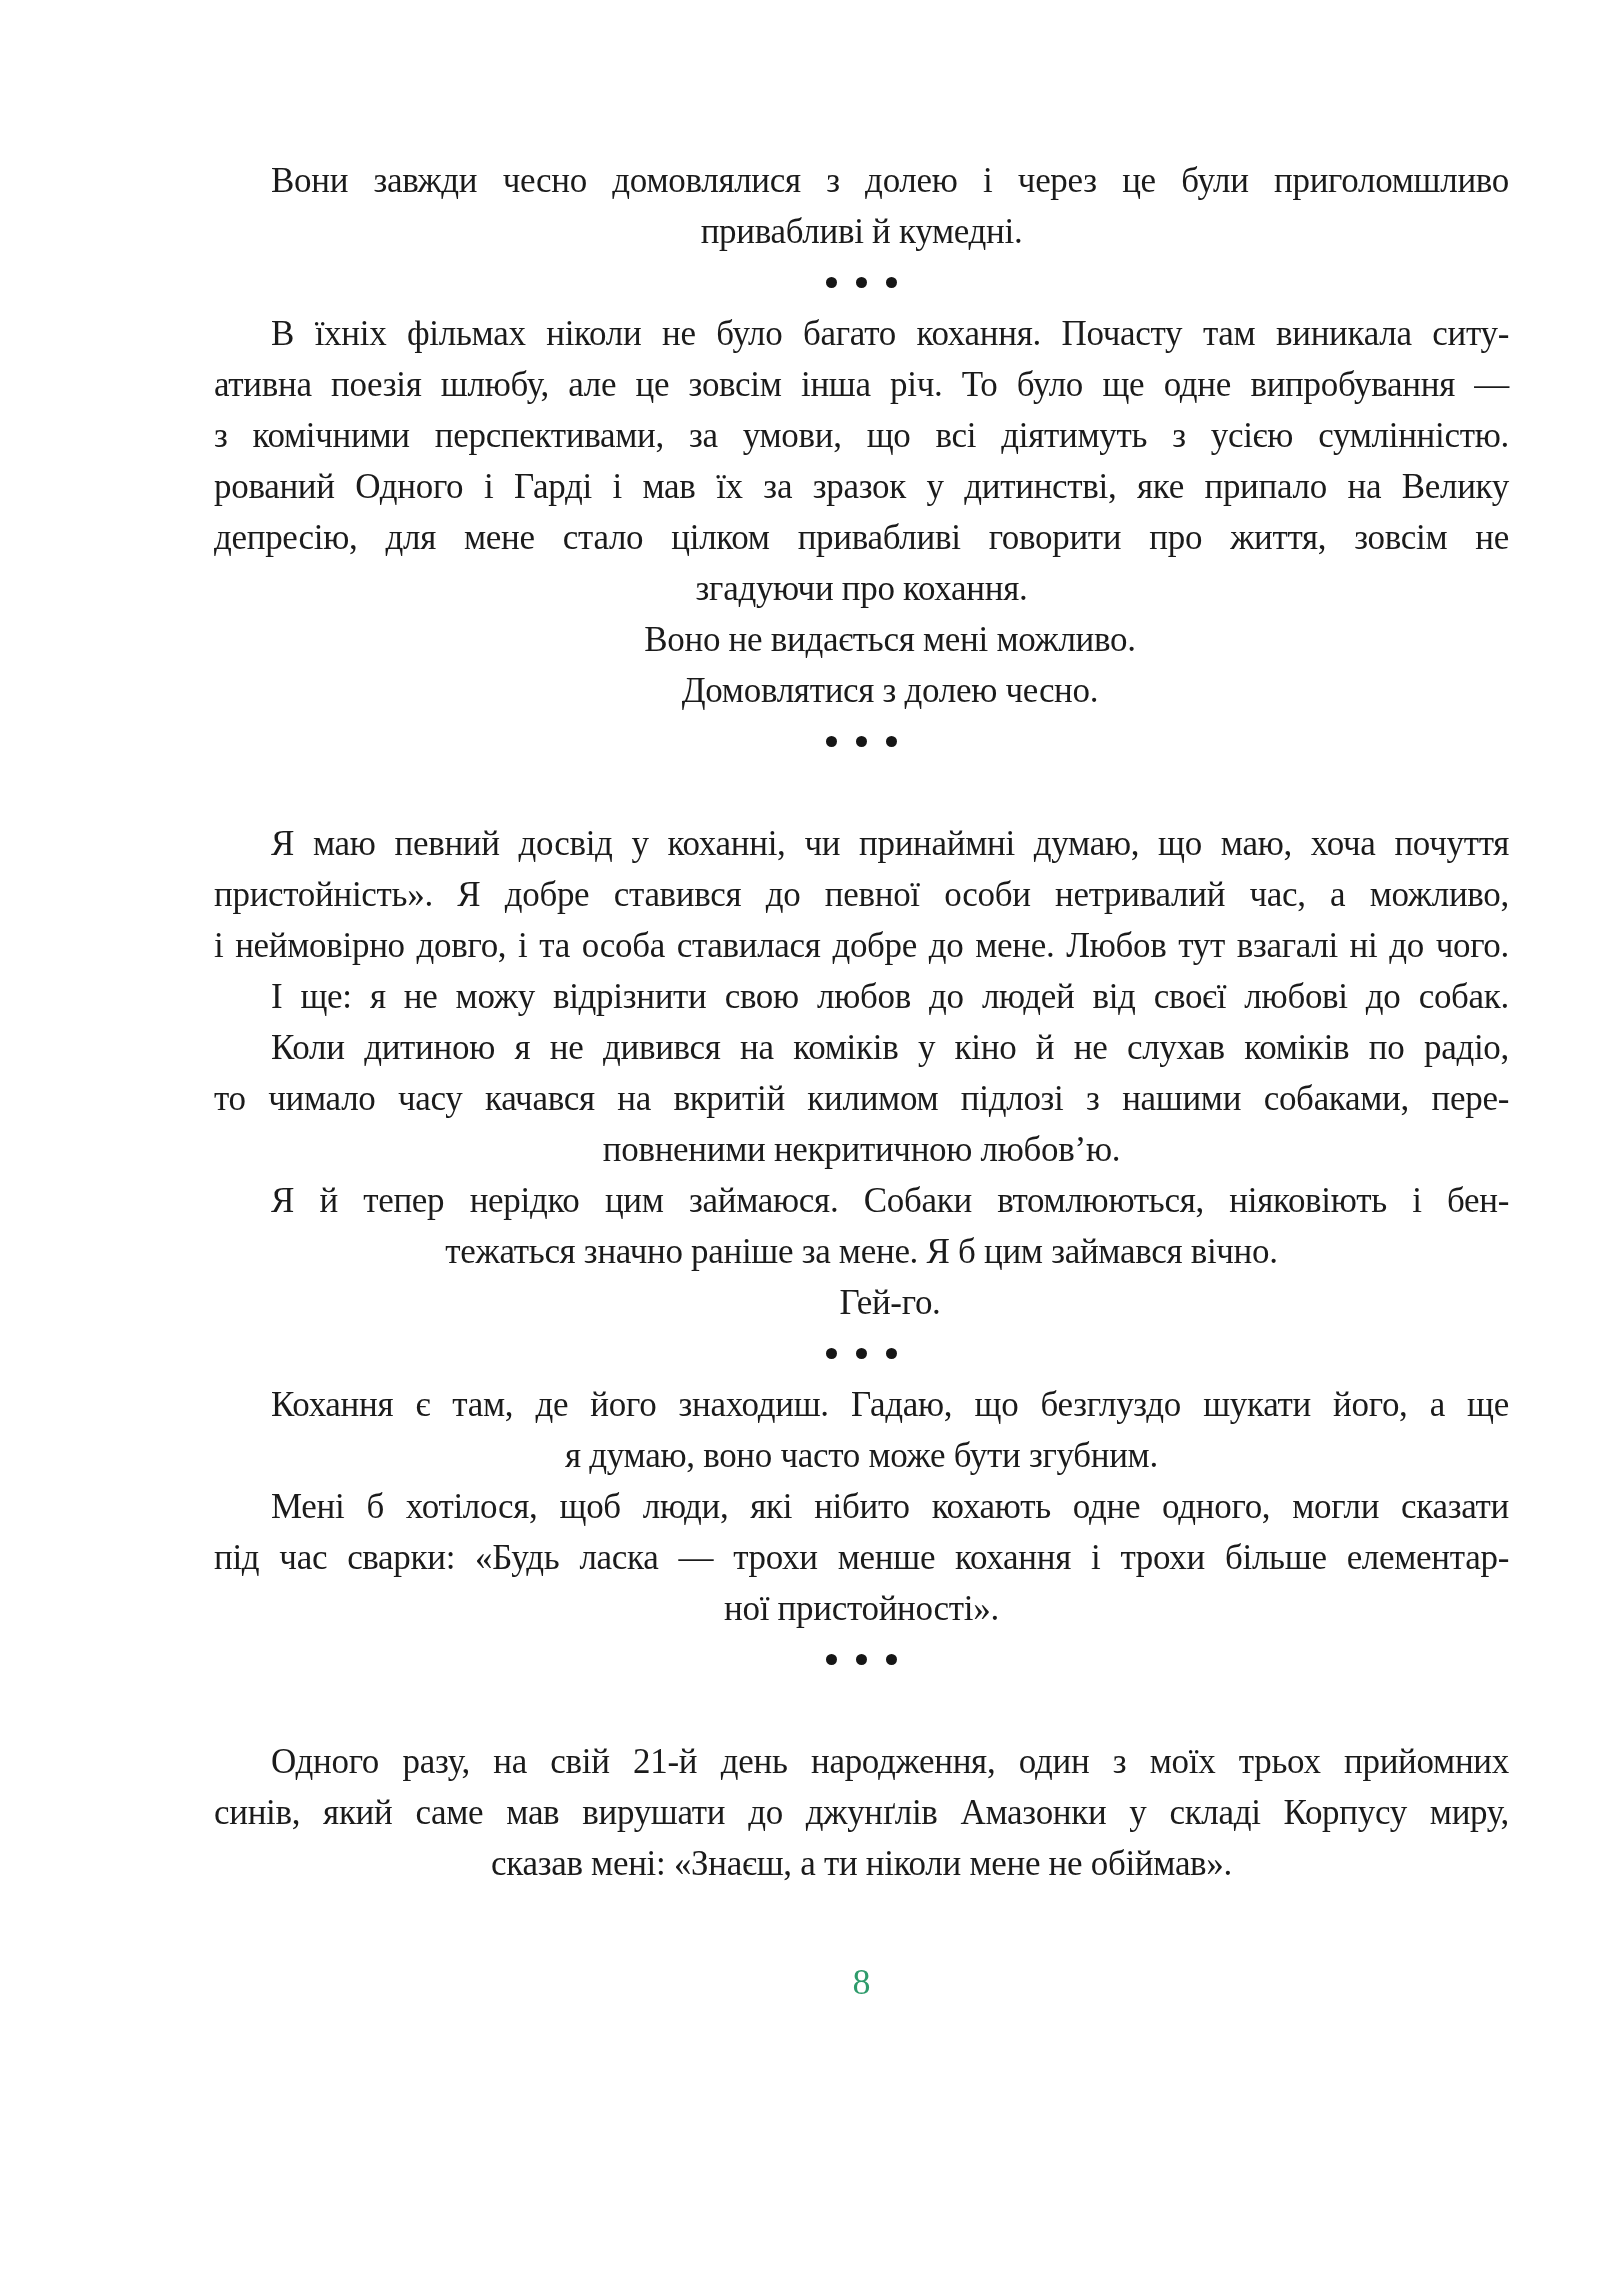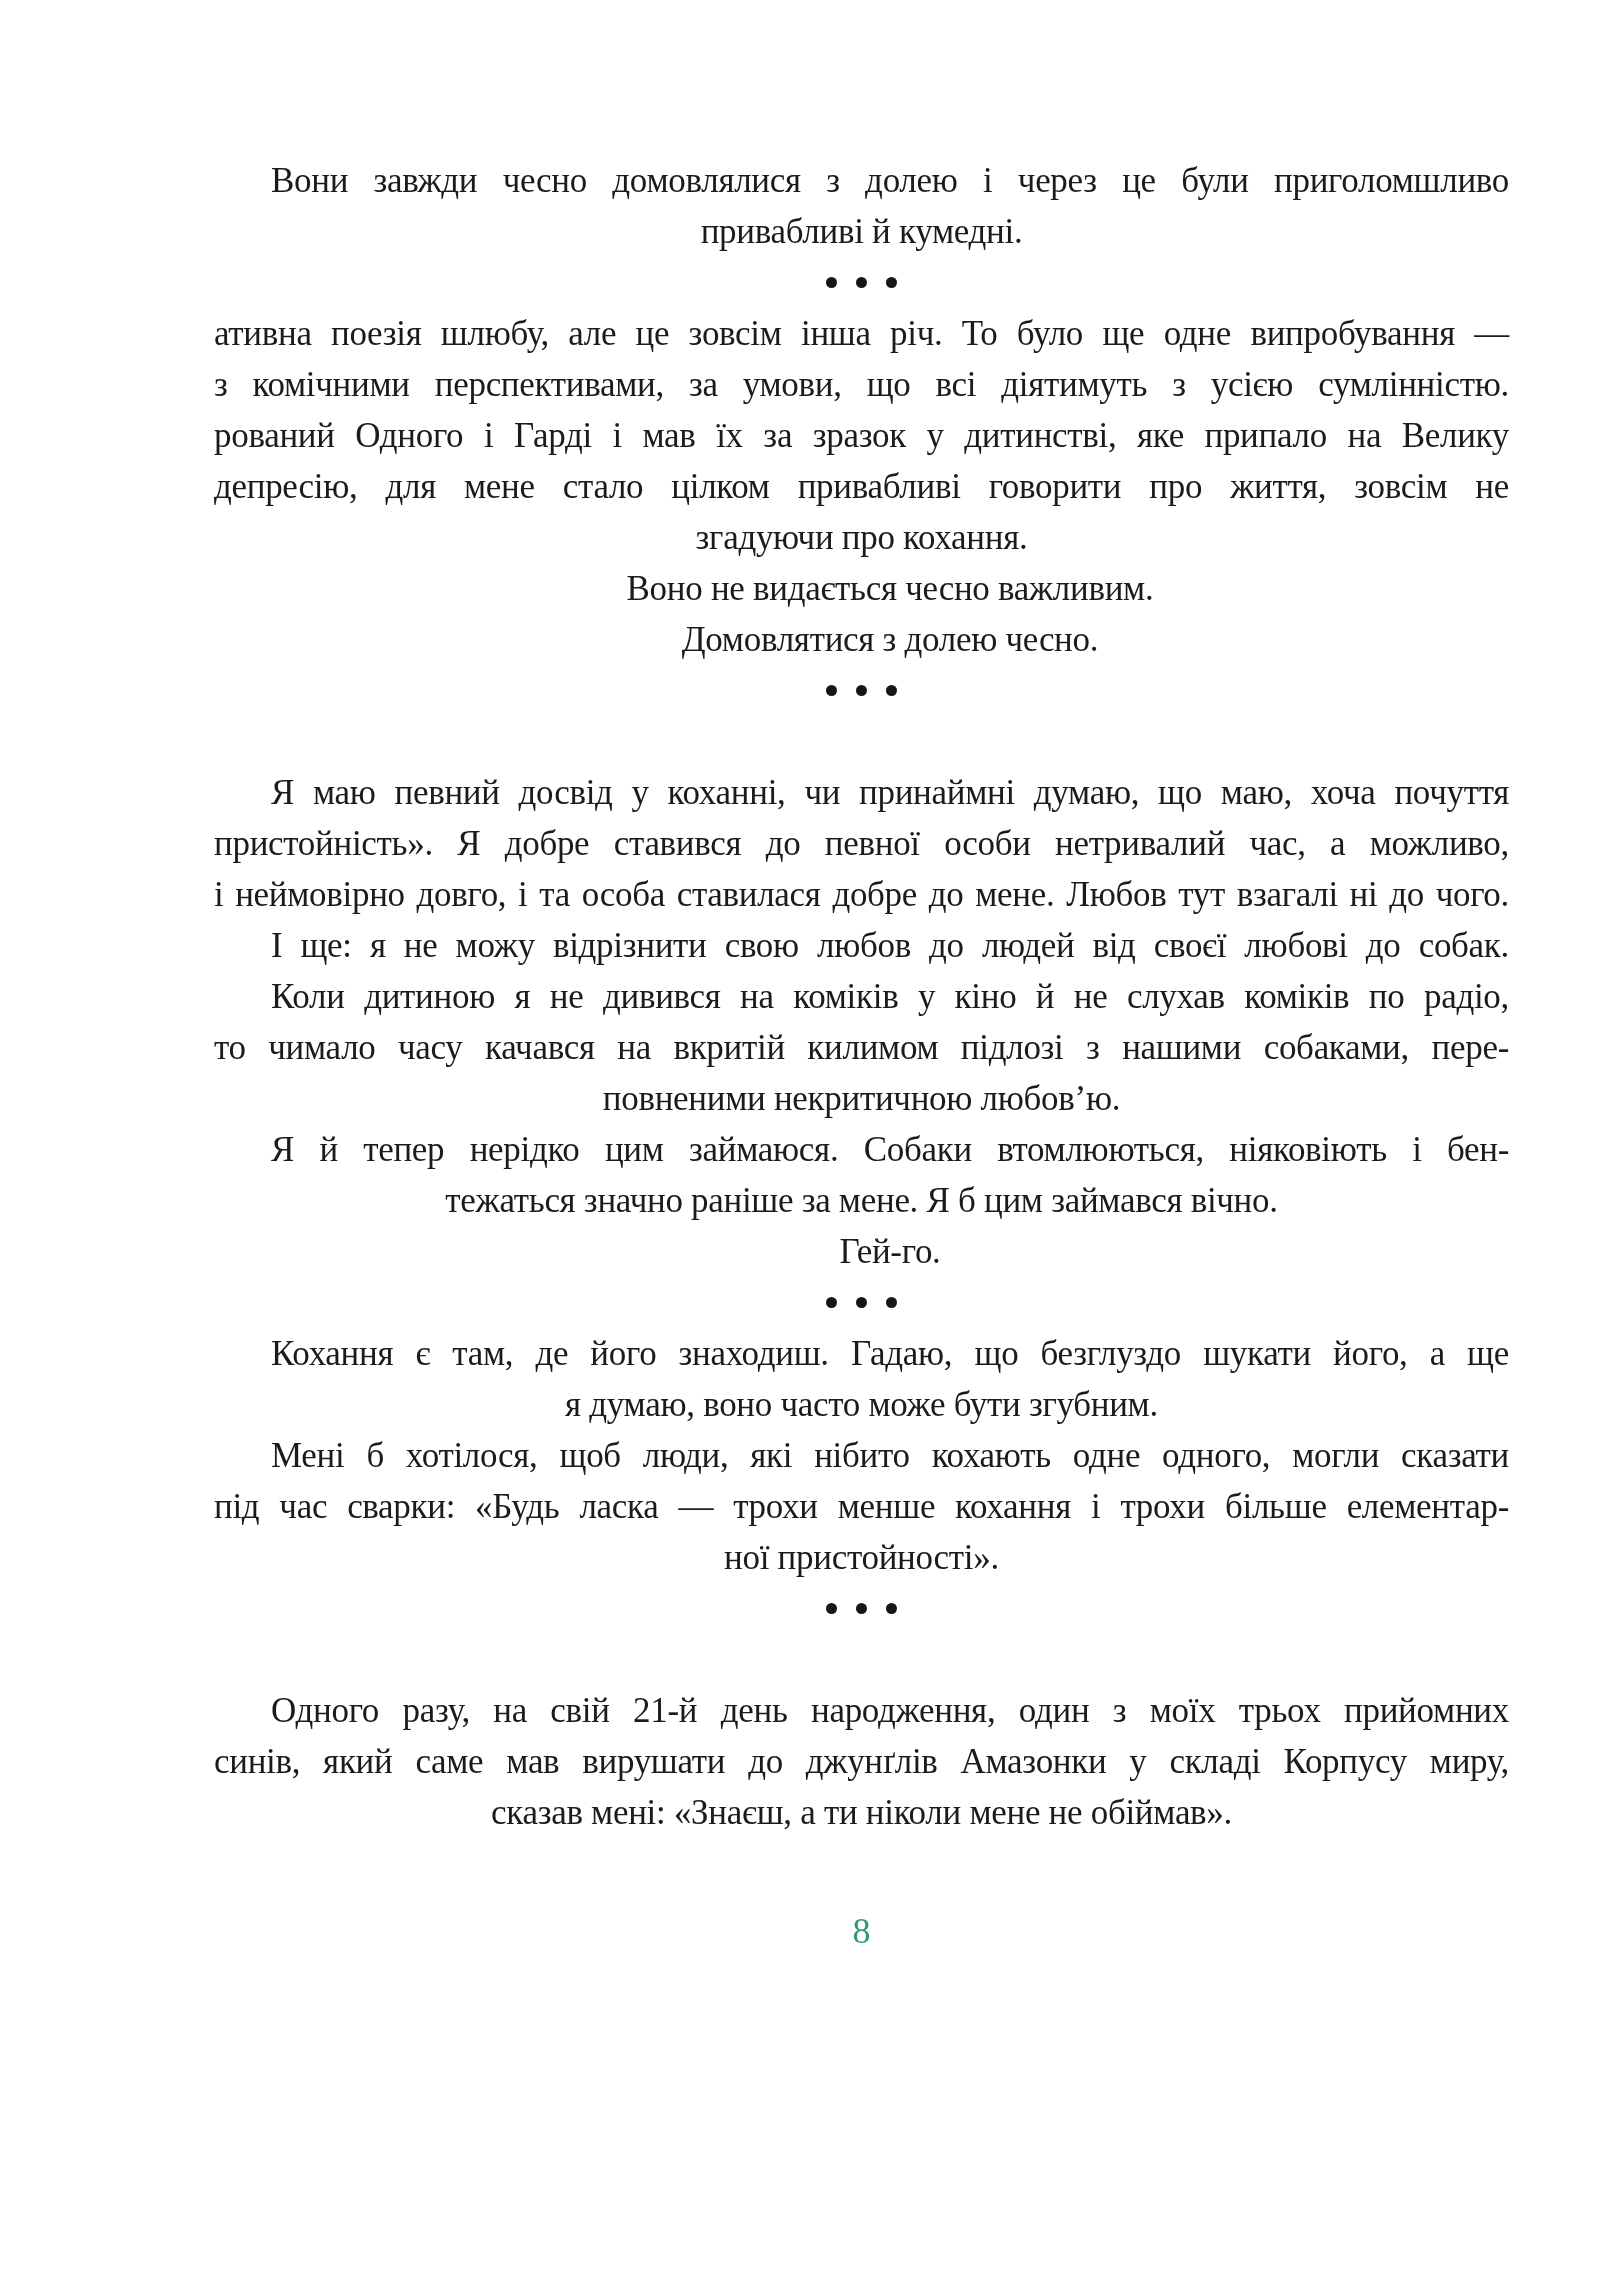--- a/index.html
+++ b/index.html
@@ -81,32 +81,33 @@
       <div class="line">привабливі й кумедні.</div>
     </div>
 
     <div class="sep">
       <span class="dot"></span>
       <span class="dot"></span>
       <span class="dot"></span>
     </div>
 
     <div class="para">
+      <div class="line indent j">В їхніх фільмах ніколи не було багато кохання. Почасту там виникала ситу-</div>
       <div class="line j">ативна поезія шлюбу, але це зовсім інша річ. То було ще одне випробування —</div>
       <div class="line j">з комічними перспективами, за умови, що всі діятимуть з усією сумлінністю.</div>
     </div>
 
     <div class="para">
       <div class="line j">рований Одного і Гарді і мав їх за зразок у дитинстві, яке припало на Велику</div>
       <div class="line j">депресію, для мене стало цілком привабливі говорити про життя, зовсім не</div>
       <div class="line">згадуючи про кохання.</div>
     </div>
 
     <div class="para">
-      <div class="line indent">Воно не видається чесно важливим.</div>
+      <div class="line indent">Воно не видається мені можливо.</div>
     </div>
 
 
     <div class="para">
       <div class="line indent">Домовлятися з долею чесно.</div>
     </div>
 
     <div class="sep large">
       <span class="dot"></span>
       <span class="dot"></span>

